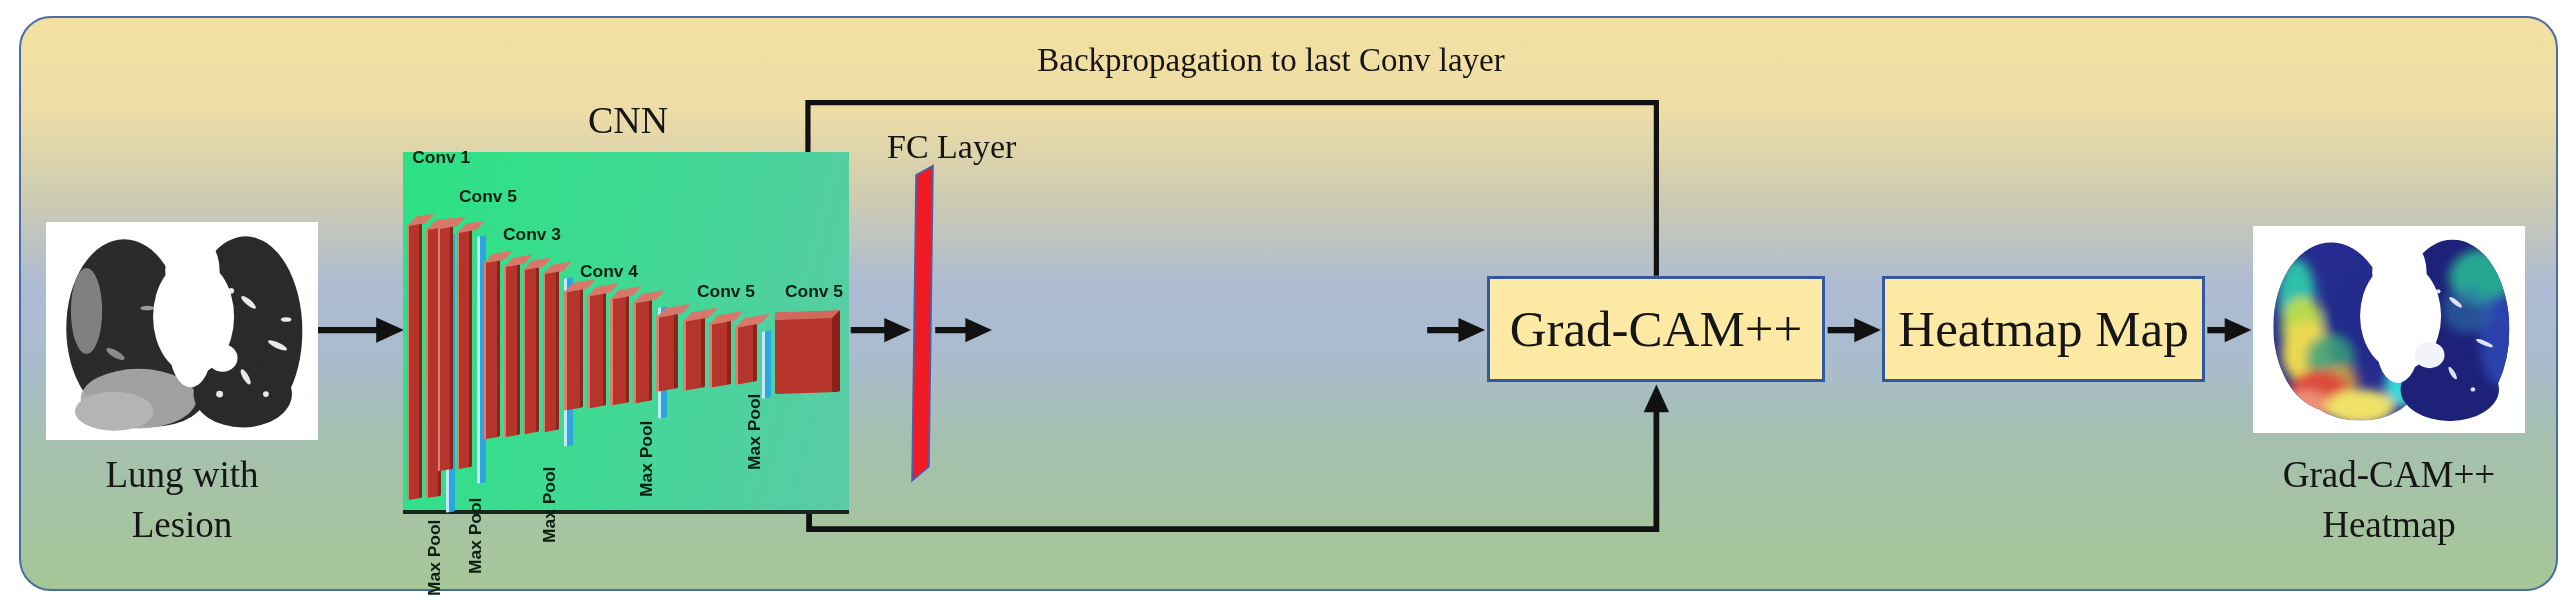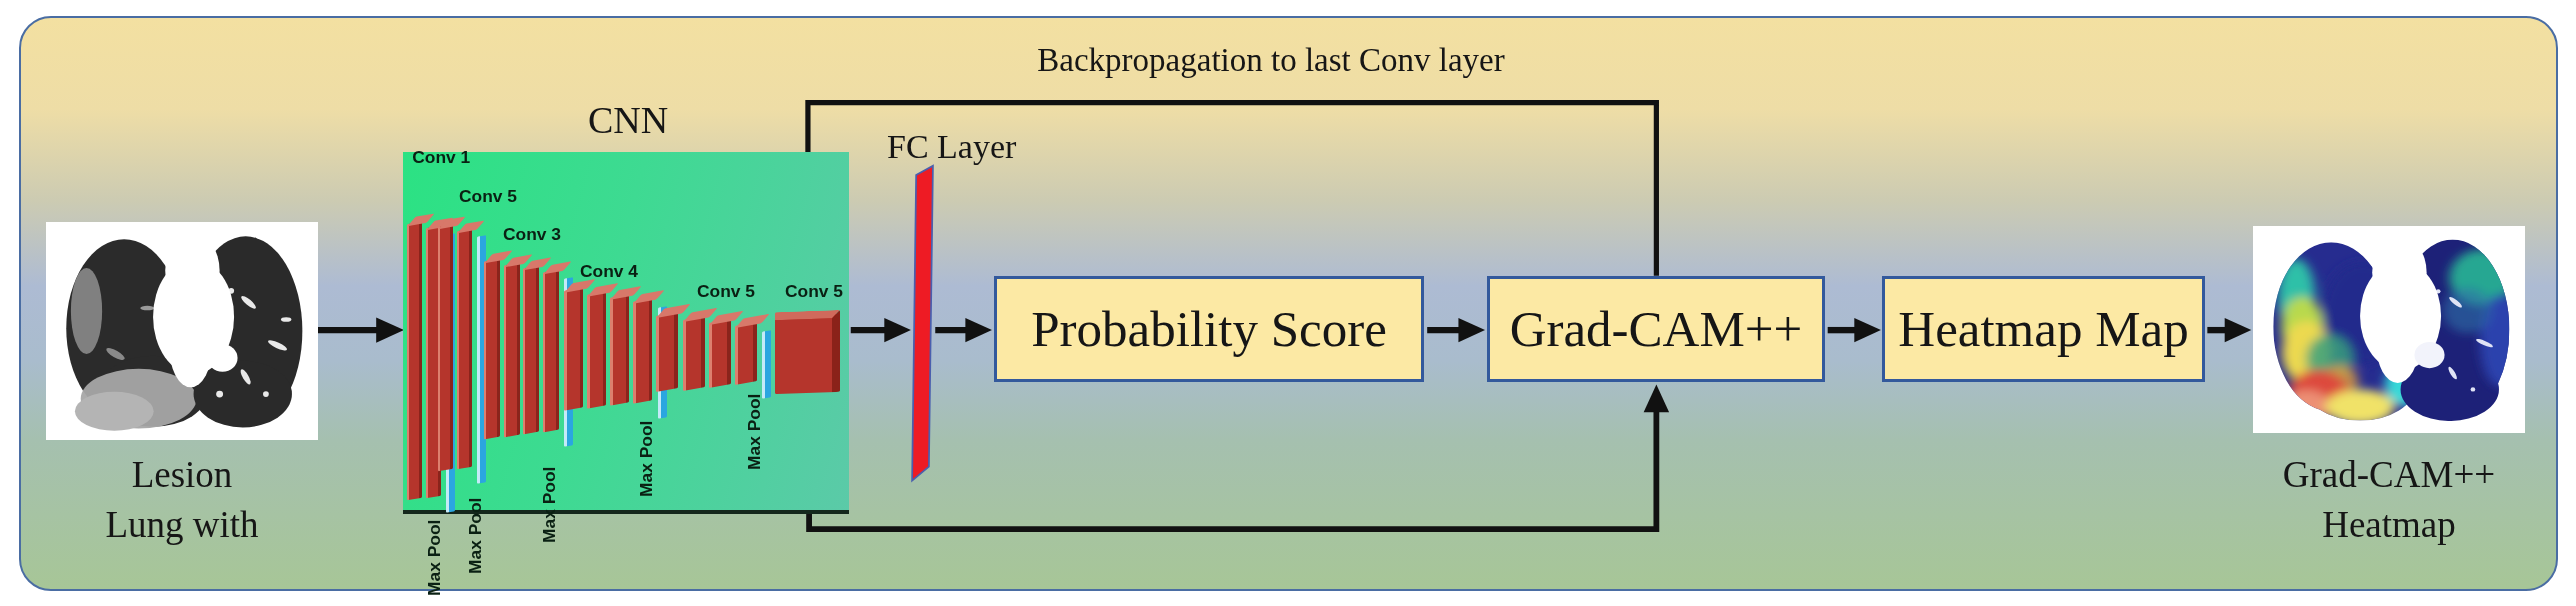--- a/index.html
+++ b/index.html
@@ -130,23 +130,20 @@
         <div class="slab" style="left: 332px; top: 172px; width: 22px; height: 59px;"></div>
         <div class="pool" style="left: 359px; top: 179px; width: 8.7px; height: 67px;"></div>
         <div class="rot" style="left: 343px; top: 318px;">Max Pool</div>
       </div>
       <div>
         <div class="conv-label" style="left: 382px; top: 131px;">Conv 5</div>
         <div class="cube" style="left: 372px; top: 159px; width: 65px; height: 82px;"></div>
       </div>
     </div>
 
-  <div class="box" style="left:994px;width:430px;">
-    <span>Probability Score</span>
-  </div>
   <div class="box" style="left:1487px;width:338px;">
     <span>Grad-CAM++</span>
   </div>
   <div class="box" style="left:1882px;width:323px;">
     <span>Heatmap Map</span>
   </div>
 
   <div class="imgbox" style="left:46px;top:222px;width:272px;height:218px;">
     <svg viewBox="0 0 470 380" preserveAspectRatio="none">
       <rect x="0" y="0" width="470" height="380" fill="#ffffff"></rect>
@@ -173,22 +170,22 @@
         </g>
       </g>
 
       <ellipse cx="255" cy="165" rx="70" ry="100" fill="#ffffff"></ellipse>
       <ellipse cx="253" cy="85" rx="47" ry="66" fill="#ffffff"></ellipse>
       <ellipse cx="250" cy="218" rx="37" ry="70" fill="#ffffff"></ellipse>
       <ellipse cx="305" cy="237" rx="26" ry="24" fill="#ffffff"></ellipse>
     </svg>
   </div>
   <div class="cap" style="left:46px;top:450px;">
+    <div>Lung with</div>
     <div>Lesion</div>
-    <div>Lung with</div>
   </div>
 
   <div class="imgbox" style="left:2253px;top:226px;width:272px;height:207px;">
     <svg viewBox="0 0 470 380" preserveAspectRatio="none">
       <defs>
         <filter id="soft" x="-40%" y="-40%" width="180%" height="180%">
           <feGaussianBlur stdDeviation="9"></feGaussianBlur>
         </filter>
         <clipPath id="lobeL">
           <ellipse cx="135" cy="185" rx="100" ry="155"></ellipse>

